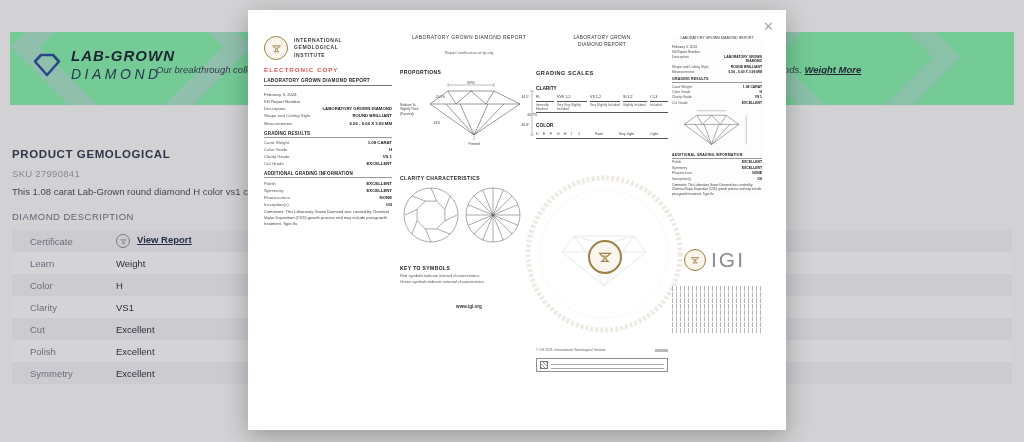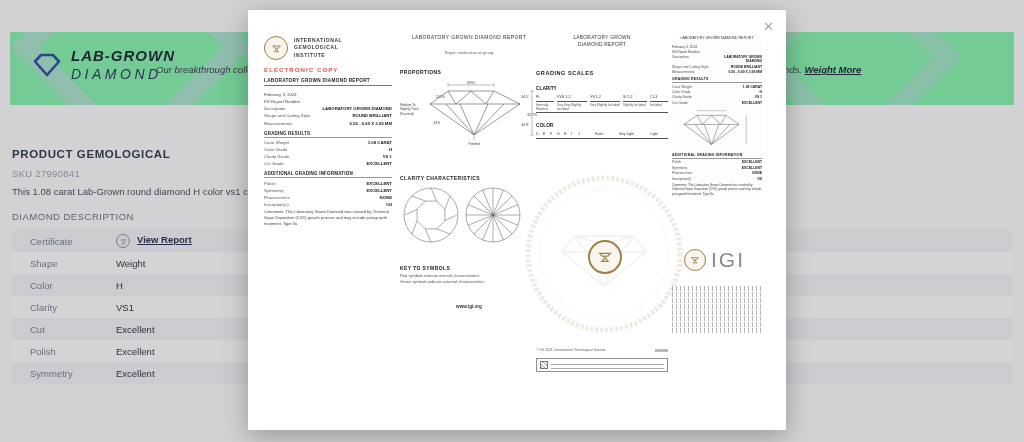--- a/index.html
+++ b/index.html
@@ -158,21 +158,21 @@
       <span class="info-value cert-cell">
         <span class="cert-badge">
           <svg width="9" height="9" viewBox="0 0 20 20">
               <path d="M4,6 L16,6 L13,9 L11,9 L11,12.5 L13.5,15 L6.5,15 L9,12.5 L9,9 L7,9 Z" fill="none" stroke="#8d8d93" stroke-width="1.4"></path>
             </svg>
         </span>
         <span class="view-report">View Report</span>
       </span>
     </div>
     <div class="info-row">
-      <span class="info-label">Shape</span>
+      <span class="info-label">Learn</span>
       <span class="info-value">Weight</span>
     </div>
     <div class="info-row">
       <span class="info-label">Color</span>
       <span class="info-value">H</span>
     </div>
     <div class="info-row">
       <span class="info-label">Clarity</span>
       <span class="info-value">VS1</span>
     </div>

